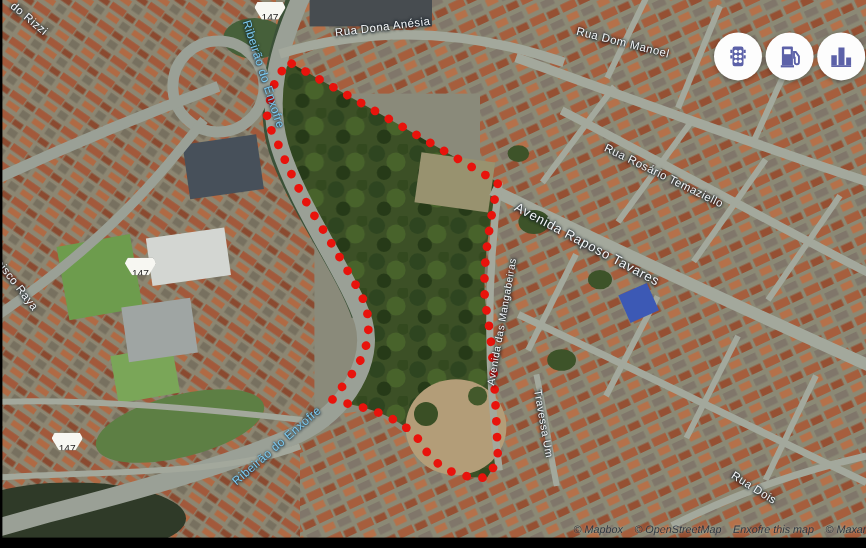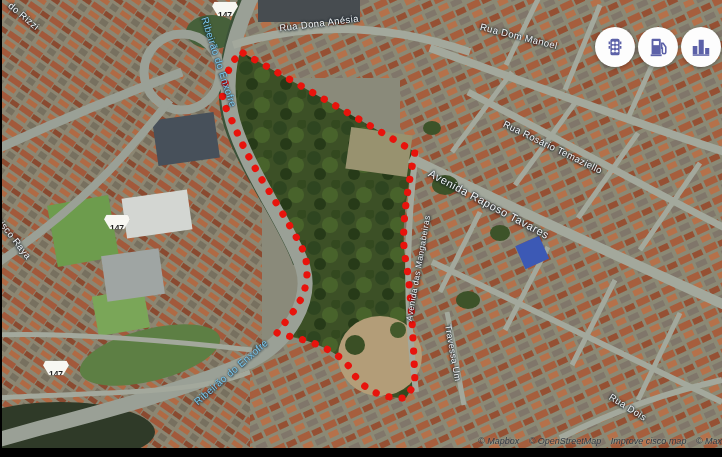--- a/index.html
+++ b/index.html
@@ -5,21 +5,21 @@
   html,body{margin:0;padding:0;background:#000;}
   .stage{position:relative;width:722px;height:457px;overflow:hidden;background:#8a8a7a;font-family:"Liberation Sans",sans-serif;}
   .stage svg.base{position:absolute;left:0;top:0;}
   .lbl{position:absolute;transform:translate(-50%,-50%) rotate(var(--r,0deg));color:#f3f6f8;font-size:9.5px;letter-spacing:.4px;white-space:nowrap;
        text-shadow:0 0 2px rgba(15,25,35,.95),0 0 3px rgba(15,25,35,.85),0 1px 2px rgba(15,25,35,.8);pointer-events:none;}
   .lbl.big{font-size:11px;letter-spacing:.6px;}
   .lbl.water{color:#7cc8ee;font-size:10px;letter-spacing:.3px;text-shadow:0 0 2px rgba(10,30,45,.9),0 1px 2px rgba(10,30,45,.9);}
   .shield{position:absolute;transform:translate(-50%,-50%);width:26px;height:15px;background:#f7f7f2;
           clip-path:polygon(10% 0,90% 0,100% 32%,76% 100%,24% 100%,0 32%);
           display:flex;align-items:center;justify-content:center;box-shadow:0 0 2px rgba(0,0,0,.5);}
-  .shield span{font-size:8.5px;font-weight:bold;color:#222;line-height:1;margin-top:12px;}
+  .shield span{font-size:8.5px;font-weight:normal;color:#222;line-height:1;margin-top:12px;}
   .mapbtn{position:absolute;width:40px;height:40px;border-radius:50%;background:#fdfdfd;border:none;padding:0;
           display:flex;align-items:center;justify-content:center;box-shadow:0 1px 4px rgba(0,0,0,.35);cursor:pointer;}
   .attrib{position:absolute;left:478px;top:436px;font-size:9px;color:#2f3740;white-space:nowrap;
           text-shadow:0 0 2px rgba(230,230,225,.45);}
   .attrib span{margin-right:7px;font-style:italic;}
   .bar-bottom{position:absolute;left:0;bottom:0;width:722px;height:9px;background:#000;}
   .bar-left{position:absolute;left:0;top:0;width:2px;height:457px;background:#000;}
 </style>
 </head>
 <body>
@@ -161,19 +161,19 @@
   <button class="mapbtn" style="left:681px;top:27px">
     <svg width="22" height="22" viewBox="0 0 24 24" fill="#5c61a8">
       <path d="M3 20v-9h5v9zM9.5 20V4h5.5v16zM16.5 20v-7H21v7z"></path>
       <rect x="3" y="20" width="18" height="1.6"></rect>
     </svg>
   </button>
 
   <div class="attrib">
     <span>© Mapbox</span>
     <span>© OpenStreetMap</span>
-    <span>Improve cisco map</span>
+    <span>Enxofre this map</span>
     <span>© Maxar</span>
   </div>
 
   <div class="bar-left"></div>
   <div class="bar-bottom"></div>
 </div>
 
 </body></html>

